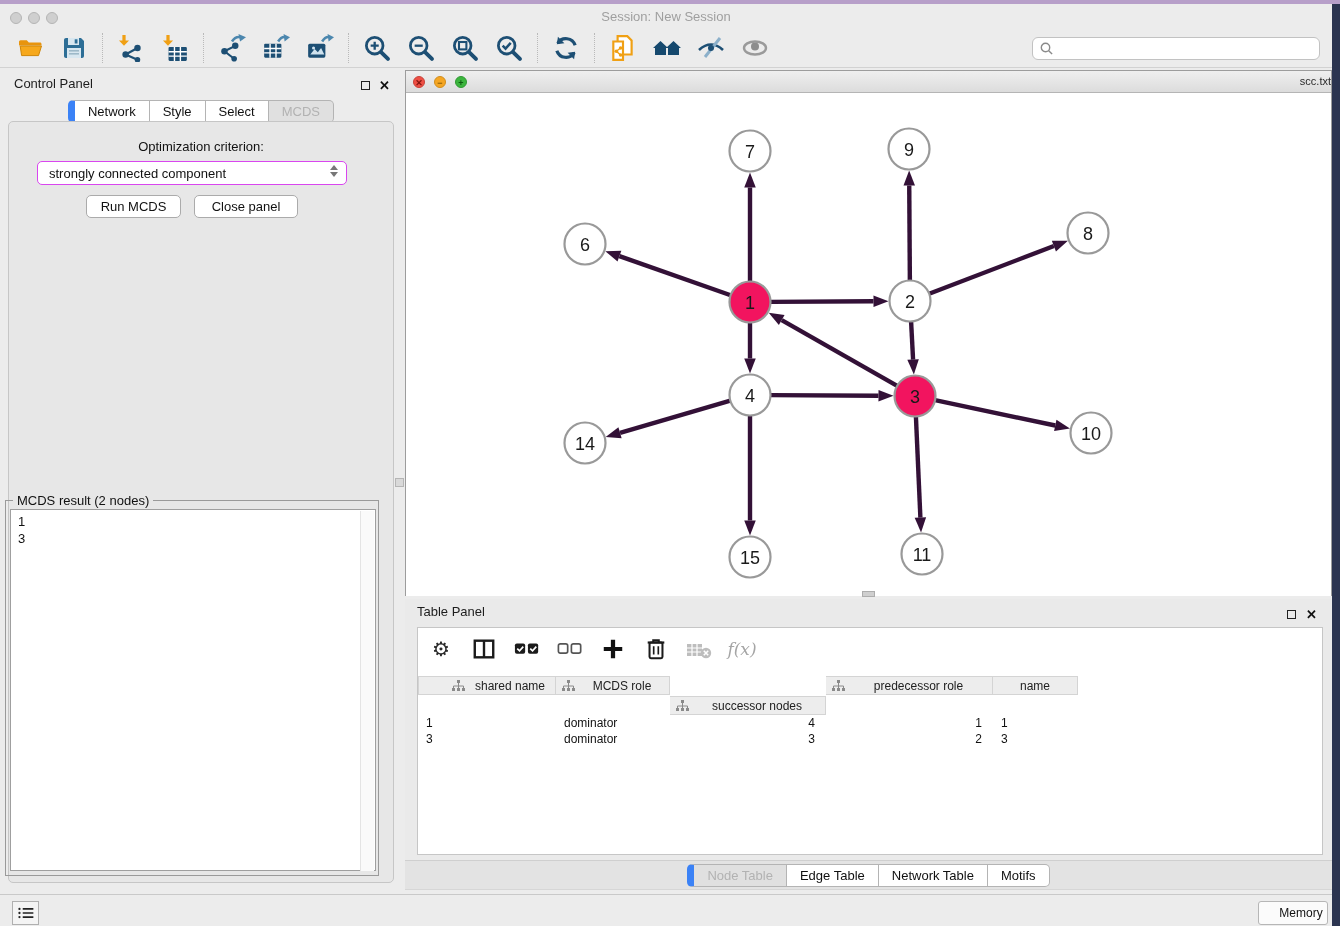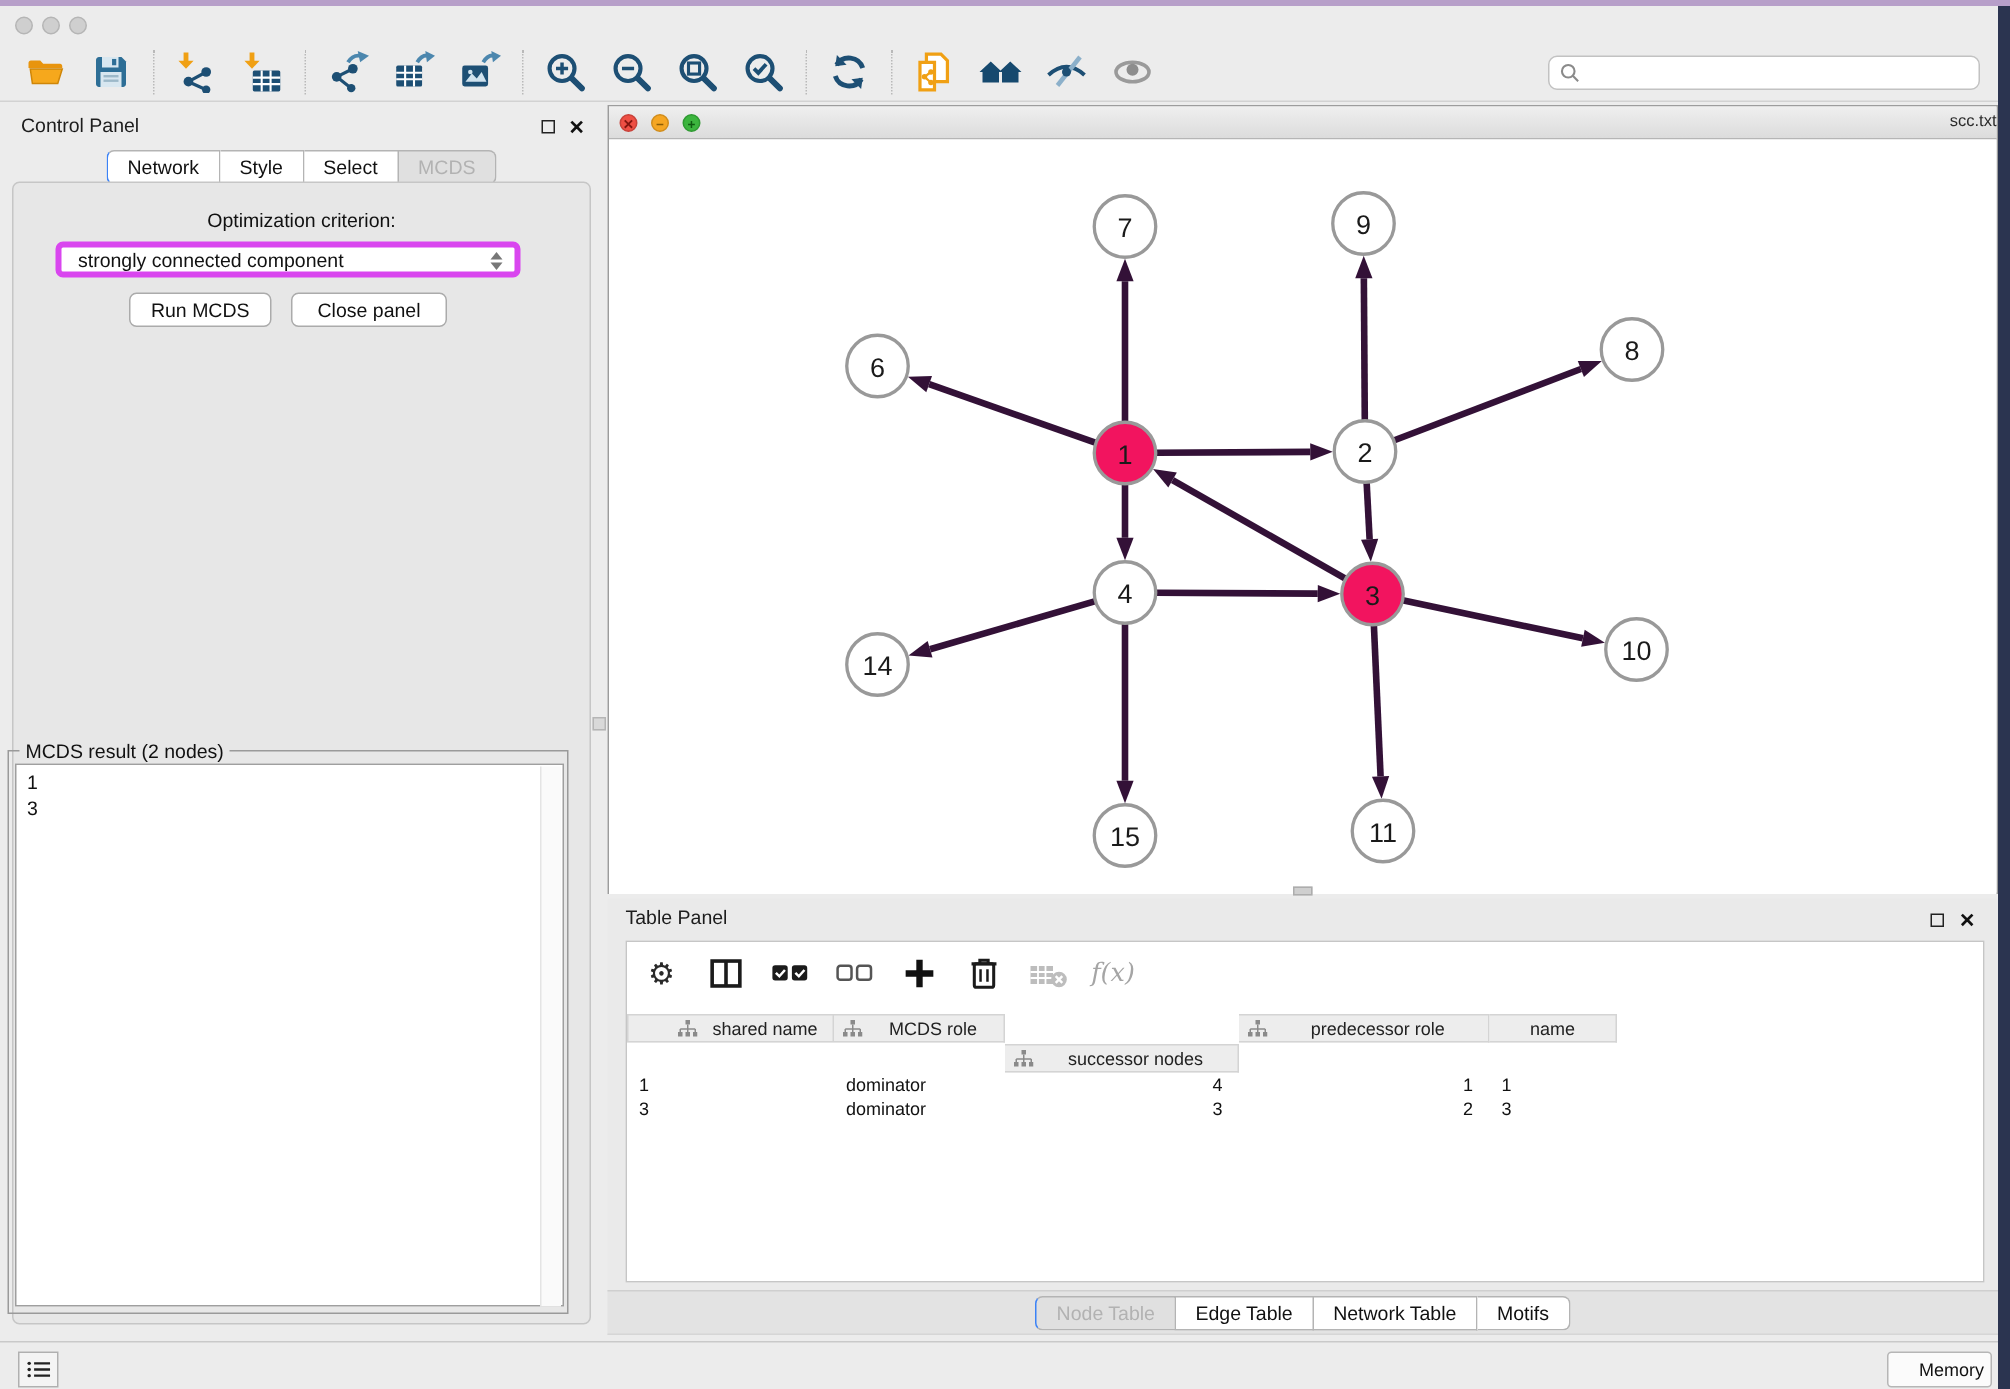--- a/index.html
+++ b/index.html
@@ -28,28 +28,28 @@
 
   
   #control-panel { left:0; top:64px; width:402px; height:822px; }
   #cp-header { left:14px; top:8px; font-size:13px; color:#1d1d1d; }
   .panel-btn { position:absolute; top:8px; width:13px; height:13px; cursor:default; }
   .float-glyph { display:inline-block; width:9px; height:9px; border:1.6px solid #222; }
   .close-glyph { font-size:13px; font-weight:bold; color:#111; line-height:11px; }
 
   .tabrow { display:flex; justify-content:center; }
   .tab { font-size:13px; padding:3px 13px; background:#fff; border:1px solid #b4b4b4; border-left:none; color:#111; }
-  .tab:first-child { border-left:1px solid #3b82f6; border-radius:5px 0 0 5px; }
+  .tab:first-child { border-left:7px solid #3b82f6; border-radius:5px 0 0 5px; }
   .tab:last-child { border-radius:0 5px 5px 0; }
   .tab.sel { background:#e0e0e0; color:#b2b2b2; }
   #cp-tabs { left:0; top:32px; width:100%; }
 
   #cp-body { left:8px; top:53px; width:386px; height:762px; background:#e7e7e7; border:1px solid #c6c6c6; border-radius:5px; }
   #opt-label { width:100%; text-align:center; top:71px; font-size:13px; color:#111; }
-  #opt-select { left:37px; top:93px; width:310px; height:24px; background:#fff; border:4px solid #d946ef; border-radius:5px; font-size:13px; color:#111; display:flex; align-items:center; padding-left:11px; }
+  #opt-select { left:37px; top:93px; width:310px; height:24px; background:#fff; border:1px solid #d946ef; border-radius:5px; font-size:13px; color:#111; display:flex; align-items:center; padding-left:11px; }
   .stepper { position:absolute; right:8px; top:3px; display:flex; flex-direction:column; gap:2px; }
   .tri-up { width:0; height:0; border-left:4px solid transparent; border-right:4px solid transparent; border-bottom:5px solid #777; }
   .tri-dn { width:0; height:0; border-left:4px solid transparent; border-right:4px solid transparent; border-top:5px solid #777; }
   .push-btn { position:absolute; top:127px; height:23px; background:#fff; border:1px solid #ababab; border-radius:5px; font-size:13px; color:#111; display:flex; align-items:center; justify-content:center; }
   #run-btn { left:86px; width:95px; }
   #closepanel-btn { left:194px; width:104px; }
 
   #result-group { left:5px; top:432px; width:374px; height:376px; border:1px solid #9a9a9a; }
   #result-title { left:7px; top:-8px; background:#e7e7e7; padding:0 4px; font-size:13px; color:#111; }
   #result-box { left:4px; top:8px; width:366px; height:362px; background:#fff; border:1px solid #9f9f9f; font-size:13px; color:#111; padding:3px 0 0 7px; line-height:17px; }
@@ -97,20 +97,21 @@
 <body>
 
 <div id="wp-top" class="abs"></div>
 
 <div id="app" class="abs">
 
   <div id="titlebar" class="abs">
     <span class="dots abs">
       <span class="mac-dot"></span><span class="mac-dot"></span><span class="mac-dot"></span>
     </span>
+    <div id="app-title" class="abs">Session: New Session</div>
   </div>
 
   <div id="toolbar" class="abs">
     <span class="tb-icon">
       <svg width="28" height="26" viewBox="0 0 26 26">
           <path d="M2 7c0-1 .7-1.7 1.6-1.7h6.2l2 2.2H23c.9 0 1.5.7 1.5 1.6v1.3H2z" fill="#e8940d"></path>
           <path d="M3.2 11h21.3l-3 9.6H4.6z" fill="#f6a81c" stroke="#cf8608" stroke-width="1"></path>
         </svg>
     </span>
     <span class="tb-icon">

